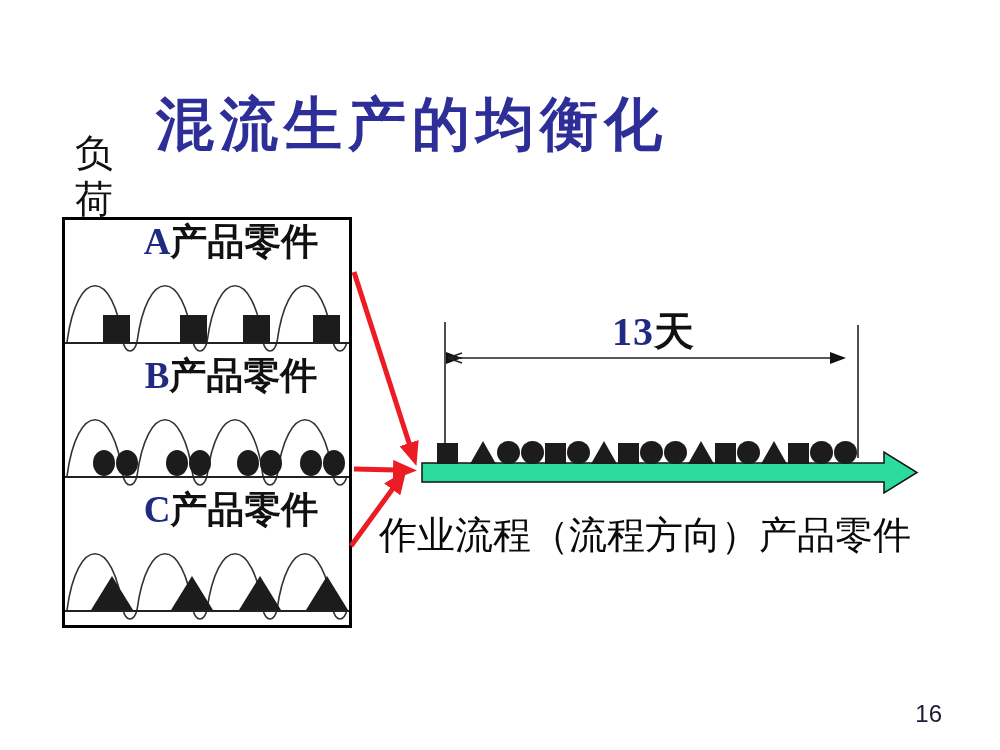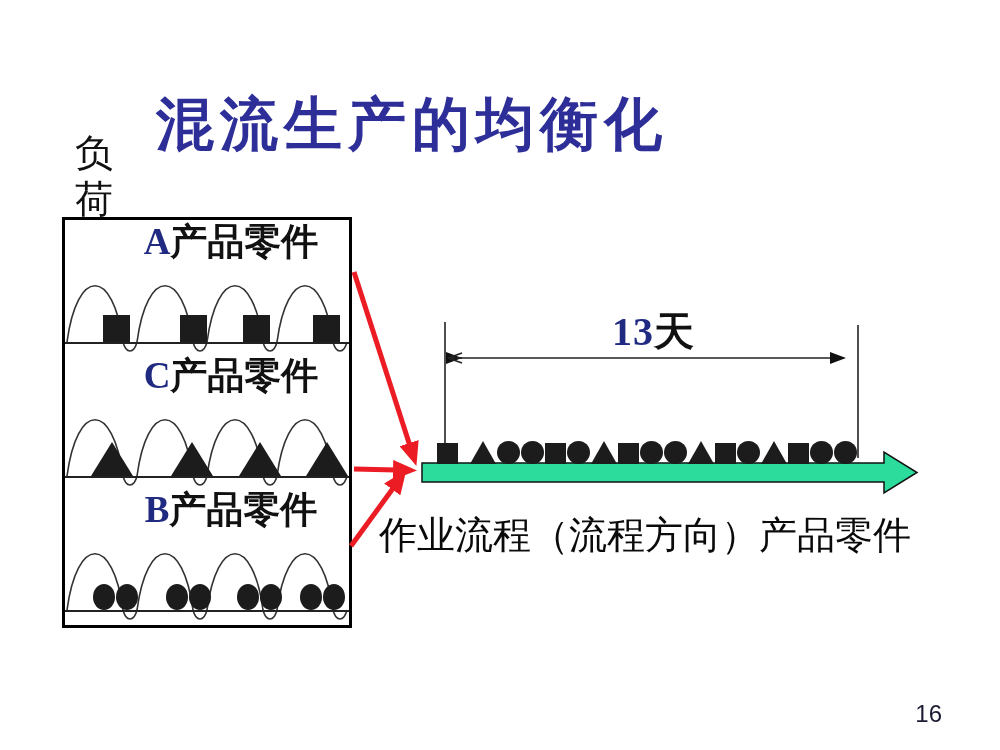--- a/index.html
+++ b/index.html
@@ -61,51 +61,51 @@
         <div id="secshapes-0">
             <div class="ld ld-square" style="left: 38px;"></div>
             <div class="ld ld-square" style="left: 115px;"></div>
             <div class="ld ld-square" style="left: 178px;"></div>
             <div class="ld ld-square" style="left: 248px;"></div>
           </div>
       </div>
     </div>
 
     <div class="sec">
-      <div class="sec-label"><span class="sec-letter" style="color: rgb(31, 42, 128);">C</span><span>产品零件</span></div>
-      <div class="wave-area">
-        <svg width="284" height="92" viewBox="0 0 284 92" preserveAspectRatio="none">
-          <path d="M 2 80 c 10 -75, 46 -75, 56 0 c 3 12, 11 12, 14 0 c 10 -75, 46 -75, 56 0 c 3 12, 11 12, 14 0 c 10 -75, 46 -75, 56 0 c 3 12, 11 12, 14 0 c 10 -75, 46 -75, 56 0 c 3 12, 11 12, 14 0" fill="none" stroke="#333" stroke-width="1.6"></path>
-        </svg>
-        <div class="baseline"></div>
-        <div id="secshapes-2">
-            <div class="ld ld-triangle" style="left: 26px;"></div>
-            <div class="ld ld-triangle" style="left: 106px;"></div>
-            <div class="ld ld-triangle" style="left: 174px;"></div>
-            <div class="ld ld-triangle" style="left: 241px;"></div>
-          </div>
-      </div>
-    </div>
-
-    <div class="sec">
       <div class="sec-label"><span class="sec-letter" style="color: rgb(31, 42, 128);">B</span><span>产品零件</span></div>
       <div class="wave-area">
         <svg width="284" height="92" viewBox="0 0 284 92" preserveAspectRatio="none">
           <path d="M 2 80 c 10 -75, 46 -75, 56 0 c 3 12, 11 12, 14 0 c 10 -75, 46 -75, 56 0 c 3 12, 11 12, 14 0 c 10 -75, 46 -75, 56 0 c 3 12, 11 12, 14 0 c 10 -75, 46 -75, 56 0 c 3 12, 11 12, 14 0" fill="none" stroke="#333" stroke-width="1.6"></path>
         </svg>
         <div class="baseline"></div>
         <div id="secshapes-1">
             <div class="ld ld-circle" style="left: 28px;"></div>
             <div class="ld ld-circle" style="left: 51px;"></div>
             <div class="ld ld-circle" style="left: 101px;"></div>
             <div class="ld ld-circle" style="left: 124px;"></div>
             <div class="ld ld-circle" style="left: 172px;"></div>
             <div class="ld ld-circle" style="left: 195px;"></div>
             <div class="ld ld-circle" style="left: 235px;"></div>
             <div class="ld ld-circle" style="left: 258px;"></div>
+          </div>
+      </div>
+    </div>
+
+    <div class="sec">
+      <div class="sec-label"><span class="sec-letter" style="color: rgb(31, 42, 128);">C</span><span>产品零件</span></div>
+      <div class="wave-area">
+        <svg width="284" height="92" viewBox="0 0 284 92" preserveAspectRatio="none">
+          <path d="M 2 80 c 10 -75, 46 -75, 56 0 c 3 12, 11 12, 14 0 c 10 -75, 46 -75, 56 0 c 3 12, 11 12, 14 0 c 10 -75, 46 -75, 56 0 c 3 12, 11 12, 14 0 c 10 -75, 46 -75, 56 0 c 3 12, 11 12, 14 0" fill="none" stroke="#333" stroke-width="1.6"></path>
+        </svg>
+        <div class="baseline"></div>
+        <div id="secshapes-2">
+            <div class="ld ld-triangle" style="left: 26px;"></div>
+            <div class="ld ld-triangle" style="left: 106px;"></div>
+            <div class="ld ld-triangle" style="left: 174px;"></div>
+            <div class="ld ld-triangle" style="left: 241px;"></div>
           </div>
       </div>
     </div>
 
   </div>
 
   <svg class="overlay" width="1000" height="750" viewBox="0 0 1000 750">
     <defs>
       <marker id="redhead" markerUnits="userSpaceOnUse" markerWidth="26" markerHeight="20" refX="3" refY="10" orient="auto">
         <path d="M0,0 L24,10 L0,20 Z" class="red-fill" fill="#ec1c24"></path>

